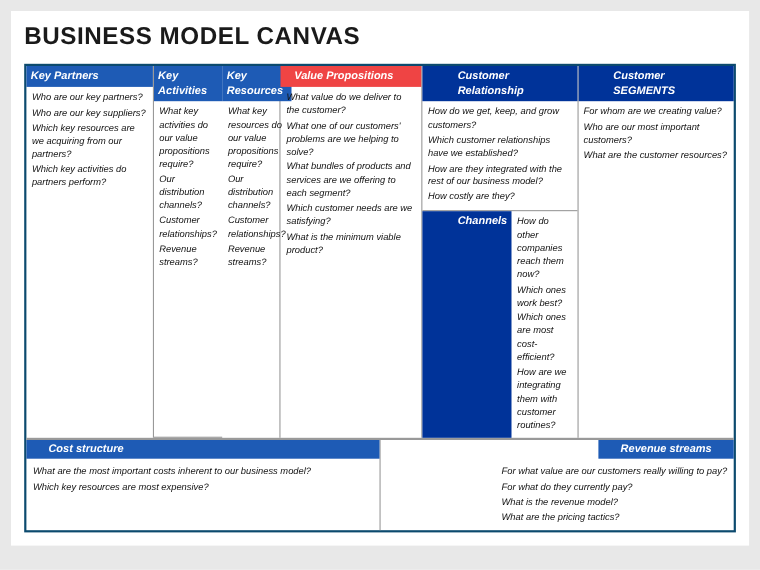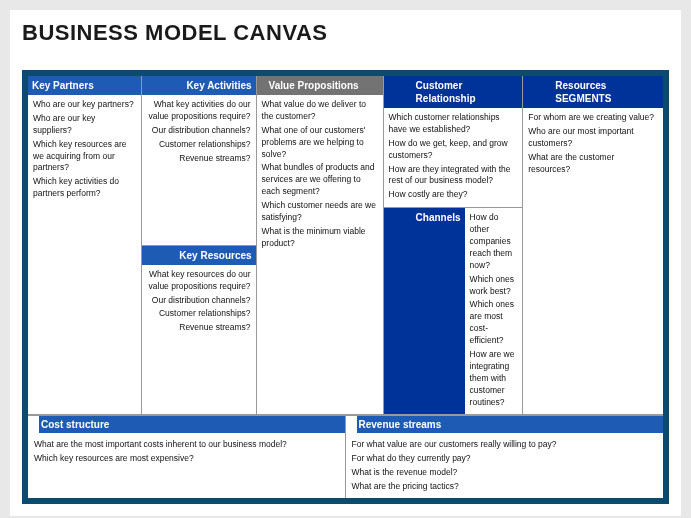--- a/index.html
+++ b/index.html
@@ -12,44 +12,44 @@
     }
     .slide {
       background: #fff;
       width: 671px;
       padding: 10px 12px 12px 12px;
     }
     .title {
       font-size: 22px;
       font-weight: bold;
       color: #1a1a1a;
-      margin-bottom: 24px;
+      margin-bottom: 12px;
       letter-spacing: 0.5px;
     }
     .canvas-grid {
-      border: 6px solid #0c4a6e;
+      border: 2px solid #0c4a6e;
       width: 100%;
+      font-style: italic;
     }
     
     .top-section {
       display: flex;
       border-bottom: 2px solid #999;
     }
     .col-partners {
       width: 18%;
       border-right: 1px solid #999;
       display: flex;
       flex-direction: column;
     }
     .col-activities {
       width: 18%;
       border-right: 1px solid #999;
       display: flex;
-      flex-direction: column;
-      text-align: right;
+      flex-direction: row;
     }
     .col-value {
       width: 20%;
       border-right: 1px solid #999;
     }
     .col-relationship-channels {
       width: 22%;
       border-right: 1px solid #999;
       display: flex;
       flex-direction: column;
@@ -59,21 +59,21 @@
     }
     .cell-header {
       color: #fff;
       font-weight: bold;
       font-size: 10px;
       padding: 3px 4px;
       line-height: 1.3;
     }
     .cell-header.blue { background: #1e5bb5; }
     .cell-header.dark-blue { background: #003399; padding-left: 32px; }
-    .cell-header.orange { background: #737373; padding-left: 12px; }
+    .cell-header.orange { background: #ef4444; padding-left: 12px; }
     .cell-body {
       padding: 4px 5px;
       font-size: 8.5px;
       color: #111;
       line-height: 1.4;
       flex: 1;
     }
     .cell-body p {
       margin-bottom: 2px;
     }
@@ -106,27 +106,27 @@
     .col-cost {
       width: 50%;
       border-right: 1px solid #999;
       display: flex;
       flex-direction: column;
     }
     .col-revenue {
       width: 50%;
       display: flex;
       flex-direction: column;
+      align-items: flex-end;
     }
     .bottom-header {
       color: #fff;
       font-weight: bold;
       font-size: 10px;
-      padding: 3px 2px;
-      margin-left: 11px;
+      padding: 3px 20px;
     }
     .bottom-header.blue { background: #1e5bb5; }
     .bottom-body {
       padding: 5px 6px;
       font-size: 8.5px;
       color: #111;
       line-height: 1.5;
     }
     .bottom-body p { margin-bottom: 1px; }
   </style>
@@ -178,39 +178,39 @@
           <p>What bundles of products and services are we offering to each segment?</p>
           <p>Which customer needs are we satisfying?</p>
           <p>What is the minimum viable product?</p>
         </div>
       </div>
 
       <div class="col-relationship-channels">
         <div class="relationship-top">
           <div class="cell-header dark-blue">Customer Relationship</div>
           <div class="cell-body">
+            <p>How do we get, keep, and grow customers?</p>
             <p>Which customer relationships have we established?</p>
-            <p>How do we get, keep, and grow customers?</p>
             <p>How are they integrated with the rest of our business model?</p>
             <p>How costly are they?</p>
           </div>
         </div>
         <div class="relationship-bottom">
           <div class="cell-header dark-blue">Channels</div>
           <div class="cell-body">
             <p>How do other companies reach them now?</p>
             <p>Which ones work best?</p>
             <p>Which ones are most cost-efficient?</p>
             <p>How are we integrating them with customer routines?</p>
           </div>
         </div>
       </div>
 
       <div class="col-segments">
-        <div class="cell-header dark-blue">Resources SEGMENTS</div>
+        <div class="cell-header dark-blue">Customer SEGMENTS</div>
         <div class="cell-body">
           <p>For whom are we creating value?</p>
           <p>Who are our most important customers?</p>
           <p>What are the customer resources?</p>
         </div>
       </div>
     </div>
 
     <div class="bottom-section">
 

